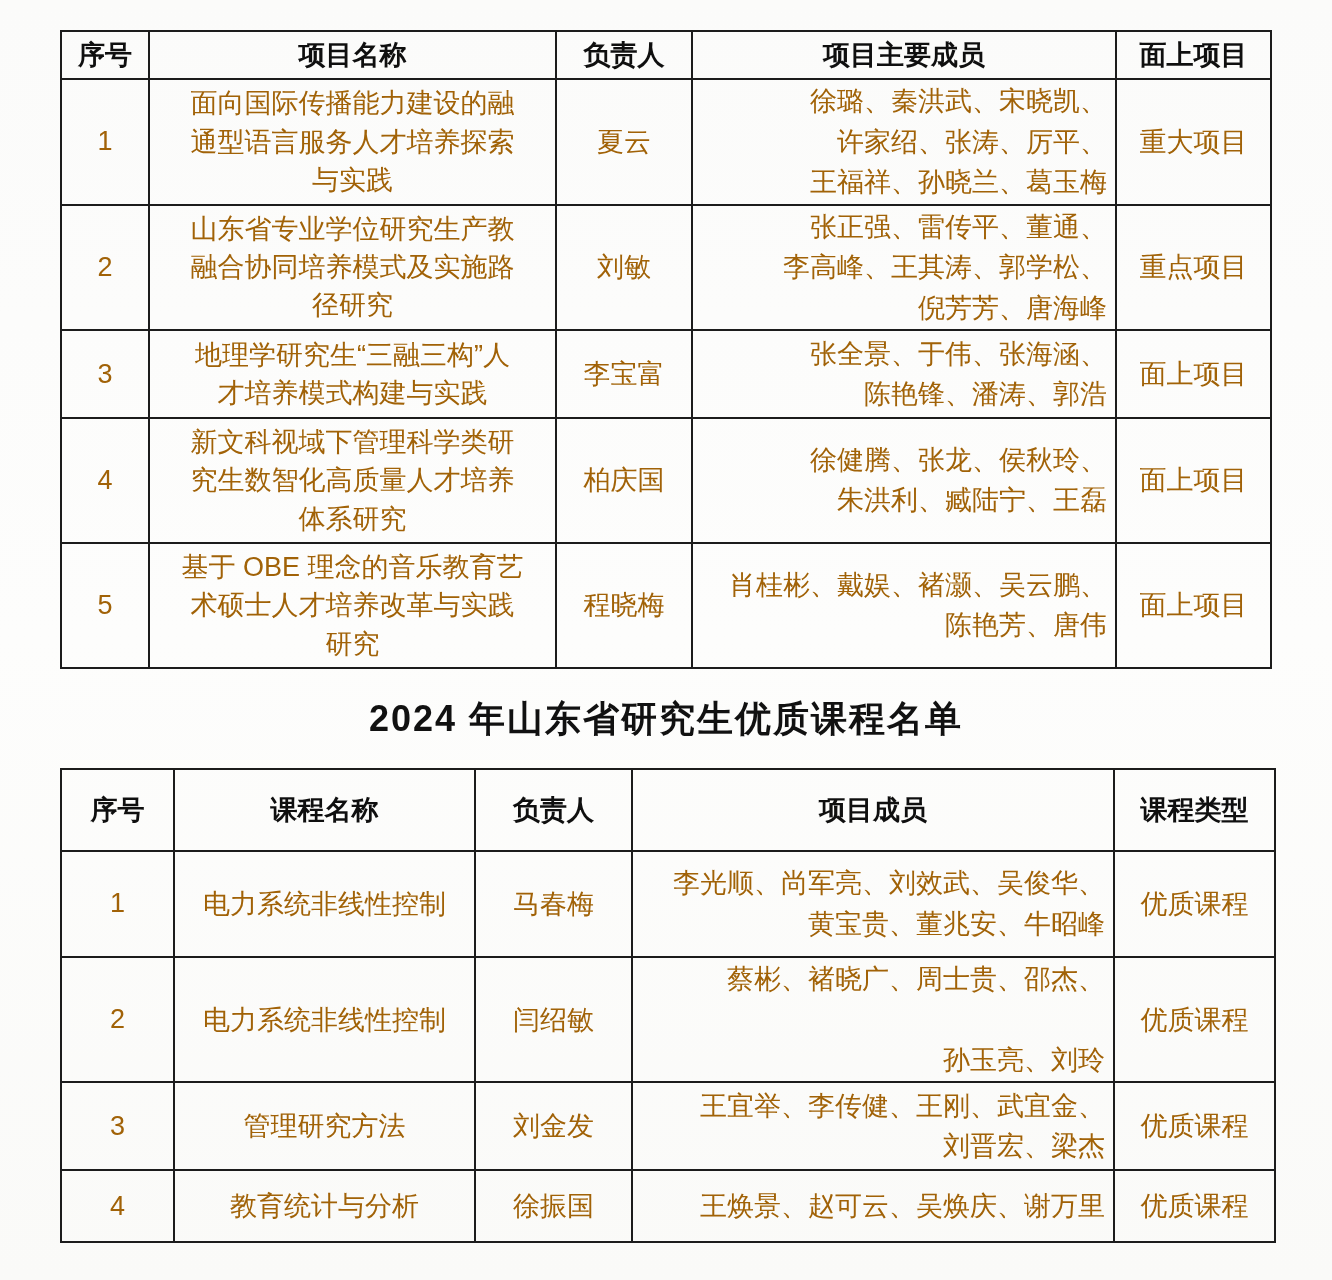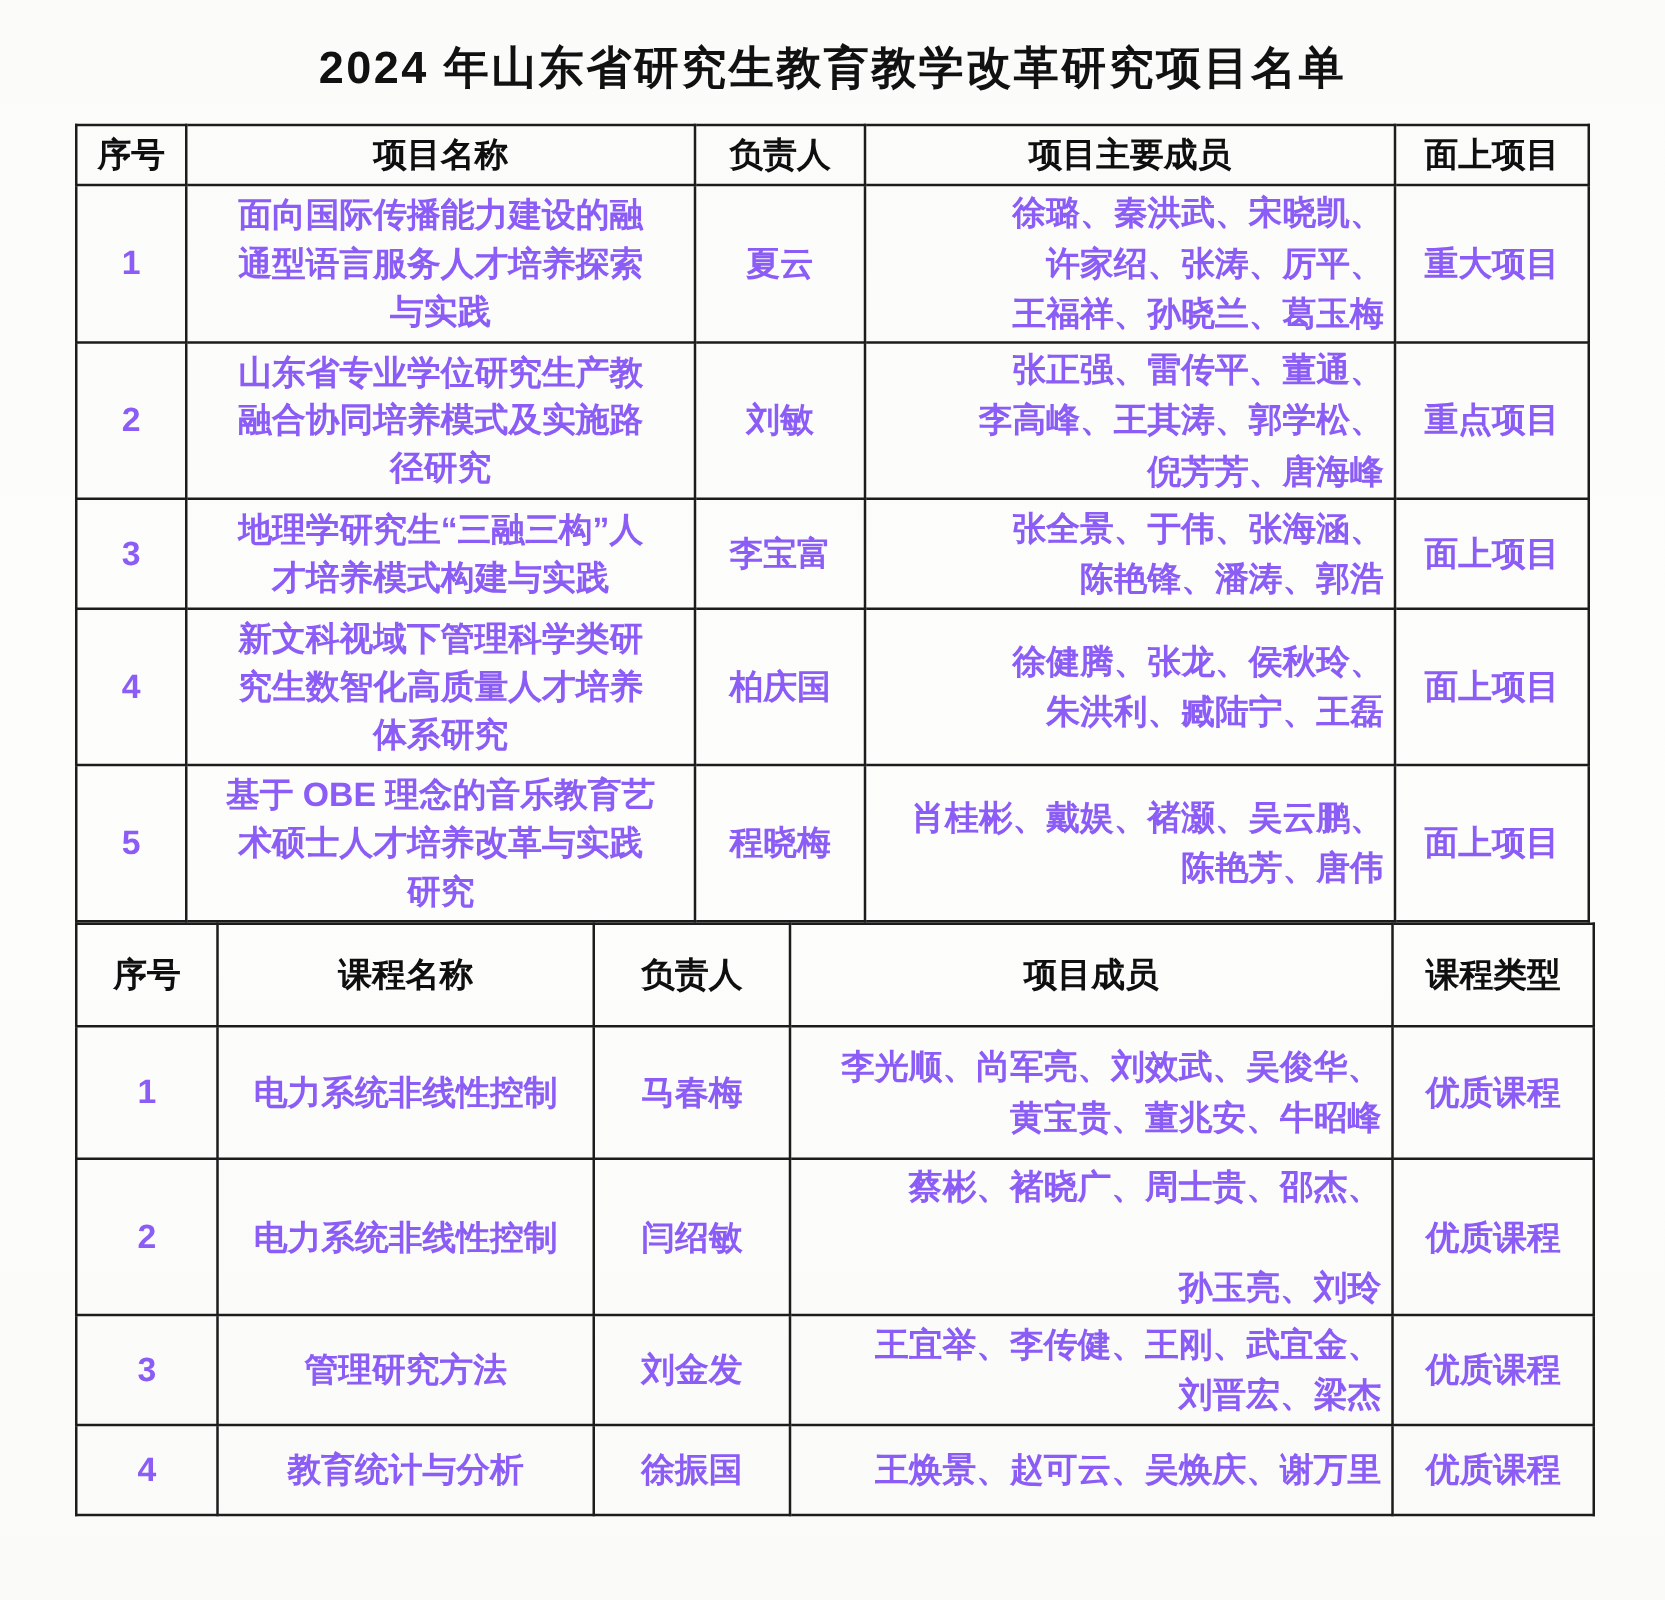--- a/index.html
+++ b/index.html
@@ -41,22 +41,22 @@
     font-size: 27px;
     vertical-align: middle;
     overflow: hidden;
   }
   th {
     font-weight: 700;
     text-align: center;
     color: #0f0f0f;
   }
   td {
-    font-weight: 700;
-    color: #8b5cf6;
+    font-weight: 400;
+    color: #a16207;
   }
   .t1 { width: 1210px; }
   .t2 { width: 1214px; }
   .t1 th { height: 48px; }
   .t2 th { height: 82px; }
   .c-center { text-align: center; }
   .c-left   { text-align: right; padding-left: 16px; padding-right: 8px; }
   .pre { white-space: pre-line; line-height: 1.5; }
   .name-cell { line-height: 1.42; padding: 4px 6px; }
   .members-cell { line-height: 1.5; }
@@ -70,21 +70,20 @@
   .t2 .r0 td { height: 106px; }
   .t2 .r1 td { height: 122px; }
   .t2 .r2 td { height: 88px;  }
   .t2 .r3 td { height: 72px;  }
 </style>
 </head>
 <body>
 
 <div class="page">
 
-  <h1 class="doc-title">2024 年山东省研究生教育教学改革研究项目名单</h1>
 
   <table class="t1">
     <colgroup>
       <col style="width:88px">
         <col style="width:407px">
         <col style="width:136px">
         <col style="width:424px">
         <col style="width:155px">
     </colgroup>
     <thead>
@@ -144,20 +143,21 @@
 术硕士人才培养改革与实践
 研究</td>
         <td class="c-center">程晓梅</td>
         <td class="c-left pre members-cell">肖桂彬、戴娱、褚灏、吴云鹏、
 陈艳芳、唐伟</td>
         <td class="c-center">面上项目</td>
       </tr>
     </tbody>
   </table>
 
+  <h1 class="doc-title second">2024 年山东省研究生优质课程名单</h1>
 
   <table class="t2">
     <colgroup>
       <col style="width:113px">
         <col style="width:301px">
         <col style="width:157px">
         <col style="width:482px">
         <col style="width:161px">
     </colgroup>
     <thead>

